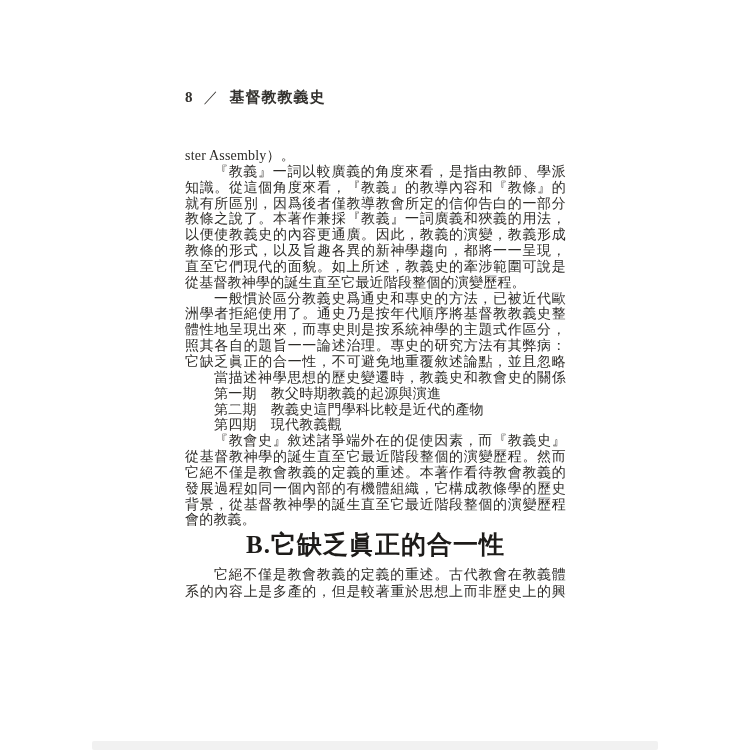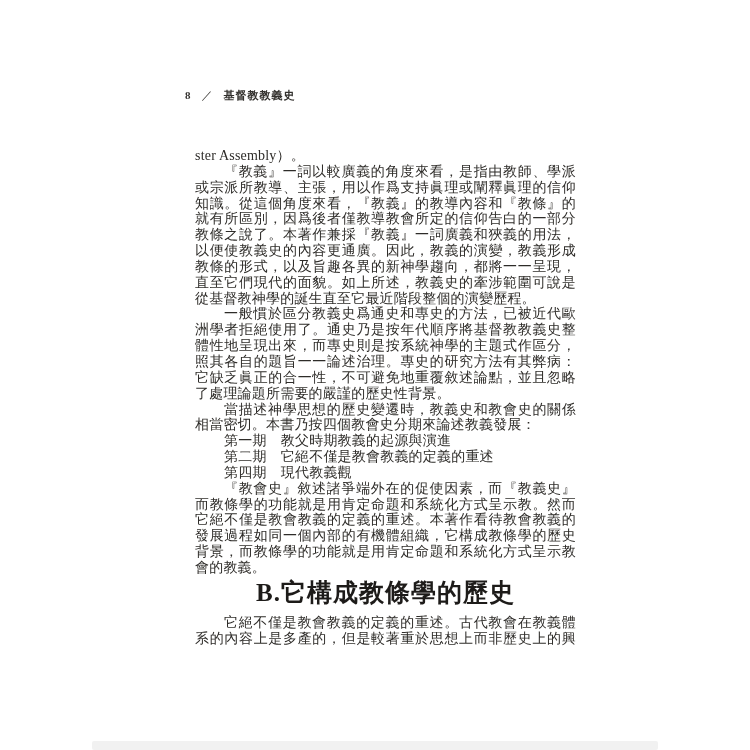--- a/index.html
+++ b/index.html
@@ -12,31 +12,31 @@
     width: 750px;
     height: 750px;
     background: #ffffff;
     overflow: hidden;
     font-family: "Liberation Serif", "DejaVu Serif", serif;
   }
   .header {
     position: absolute;
     left: 185px;
     top: 88px;
-    font-size: 11px;
+    font-size: 15px;
     font-weight: 700;
     color: #33312e;
     letter-spacing: 1px;
     white-space: nowrap;
   }
   .header .pagenum { margin-right: 10px; }
   .header .sep     { margin-right: 10px; font-weight: 400; }
   .column {
     position: absolute;
-    left: 195px;
+    left: 185px;
     top: 148px;
     width: 381px;
     color: #2e2c29;
   }
   .line {
     font-size: 14px;
     line-height: 15.85px;
     height: 15.85px;
     overflow: hidden;
     text-align: justify;
@@ -74,48 +74,45 @@
 
   <div class="header">
     <span class="pagenum">8</span><span class="sep">／</span><span>基督教教義史</span>
   </div>
 
   <div class="column">
 
     <div class="upper">
         <div class="line">ster Assembly）。</div>
         <div class="line indent fill">『教義』一詞以較廣義的角度來看，是指由教師、學派</div>
-        <div class="line fill">或宗派所教導、主張，用以作爲支持眞理或闡釋眞理的信仰</div>
         <div class="line fill">知識。從這個角度來看，『教義』的教導內容和『教條』的</div>
         <div class="line fill">就有所區別，因爲後者僅教導教會所定的信仰告白的一部分</div>
         <div class="line fill">教條之說了。本著作兼採『教義』一詞廣義和狹義的用法，</div>
         <div class="line fill">以便使教義史的內容更通廣。因此，教義的演變，教義形成</div>
         <div class="line fill">教條的形式，以及旨趣各異的新神學趨向，都將一一呈現，</div>
         <div class="line fill">直至它們現代的面貌。如上所述，教義史的牽涉範圍可說是</div>
         <div class="line">從基督教神學的誕生直至它最近階段整個的演變歷程。</div>
         <div class="line indent fill">一般慣於區分教義史爲通史和專史的方法，已被近代歐</div>
         <div class="line fill">洲學者拒絕使用了。通史乃是按年代順序將基督教教義史整</div>
         <div class="line fill">體性地呈現出來，而專史則是按系統神學的主題式作區分，</div>
         <div class="line fill">照其各自的題旨一一論述治理。專史的研究方法有其弊病：</div>
         <div class="line fill">它缺乏眞正的合一性，不可避免地重覆敘述論點，並且忽略</div>
-        <div class="line">了處理論題所需要的嚴謹的歷史性背景。</div>
         <div class="line indent fill">當描述神學思想的歷史變遷時，教義史和教會史的關係</div>
-        <div class="line">相當密切。本書乃按四個教會史分期來論述教義發展：</div>
         <div class="line indent">第一期　教父時期教義的起源與演進</div>
-        <div class="line indent">第二期　它絕不僅是教會教義的定義的重述</div>
+        <div class="line indent">第二期　教義史這門學科比較是近代的產物</div>
         <div class="line indent">第四期　現代教義觀</div>
         <div class="line indent fill">『教會史』敘述諸爭端外在的促使因素，而『教義史』</div>
-        <div class="line fill">而教條學的功能就是用肯定命題和系統化方式呈示教。然而</div>
+        <div class="line fill">從基督教神學的誕生直至它最近階段整個的演變歷程。然而</div>
         <div class="line fill">它絕不僅是教會教義的定義的重述。本著作看待教會教義的</div>
         <div class="line fill">發展過程如同一個內部的有機體組織，它構成教條學的歷史</div>
-        <div class="line fill">背景，而教條學的功能就是用肯定命題和系統化方式呈示教</div>
+        <div class="line fill">背景，從基督教神學的誕生直至它最近階段整個的演變歷程</div>
         <div class="line">會的教義。</div>
       </div>
 
-    <h2 class="heading">B.它構成教條學的歷史</h2>
+    <h2 class="heading">B.它缺乏眞正的合一性</h2>
 
     <div class="lower">
         <div class="line indent fill">它絕不僅是教會教義的定義的重述。古代教會在教義體</div>
         <div class="line fill">系的內容上是多產的，但是較著重於思想上而非歷史上的興</div>
       </div>
 
   </div>
 
   <div class="edge"></div>
 

